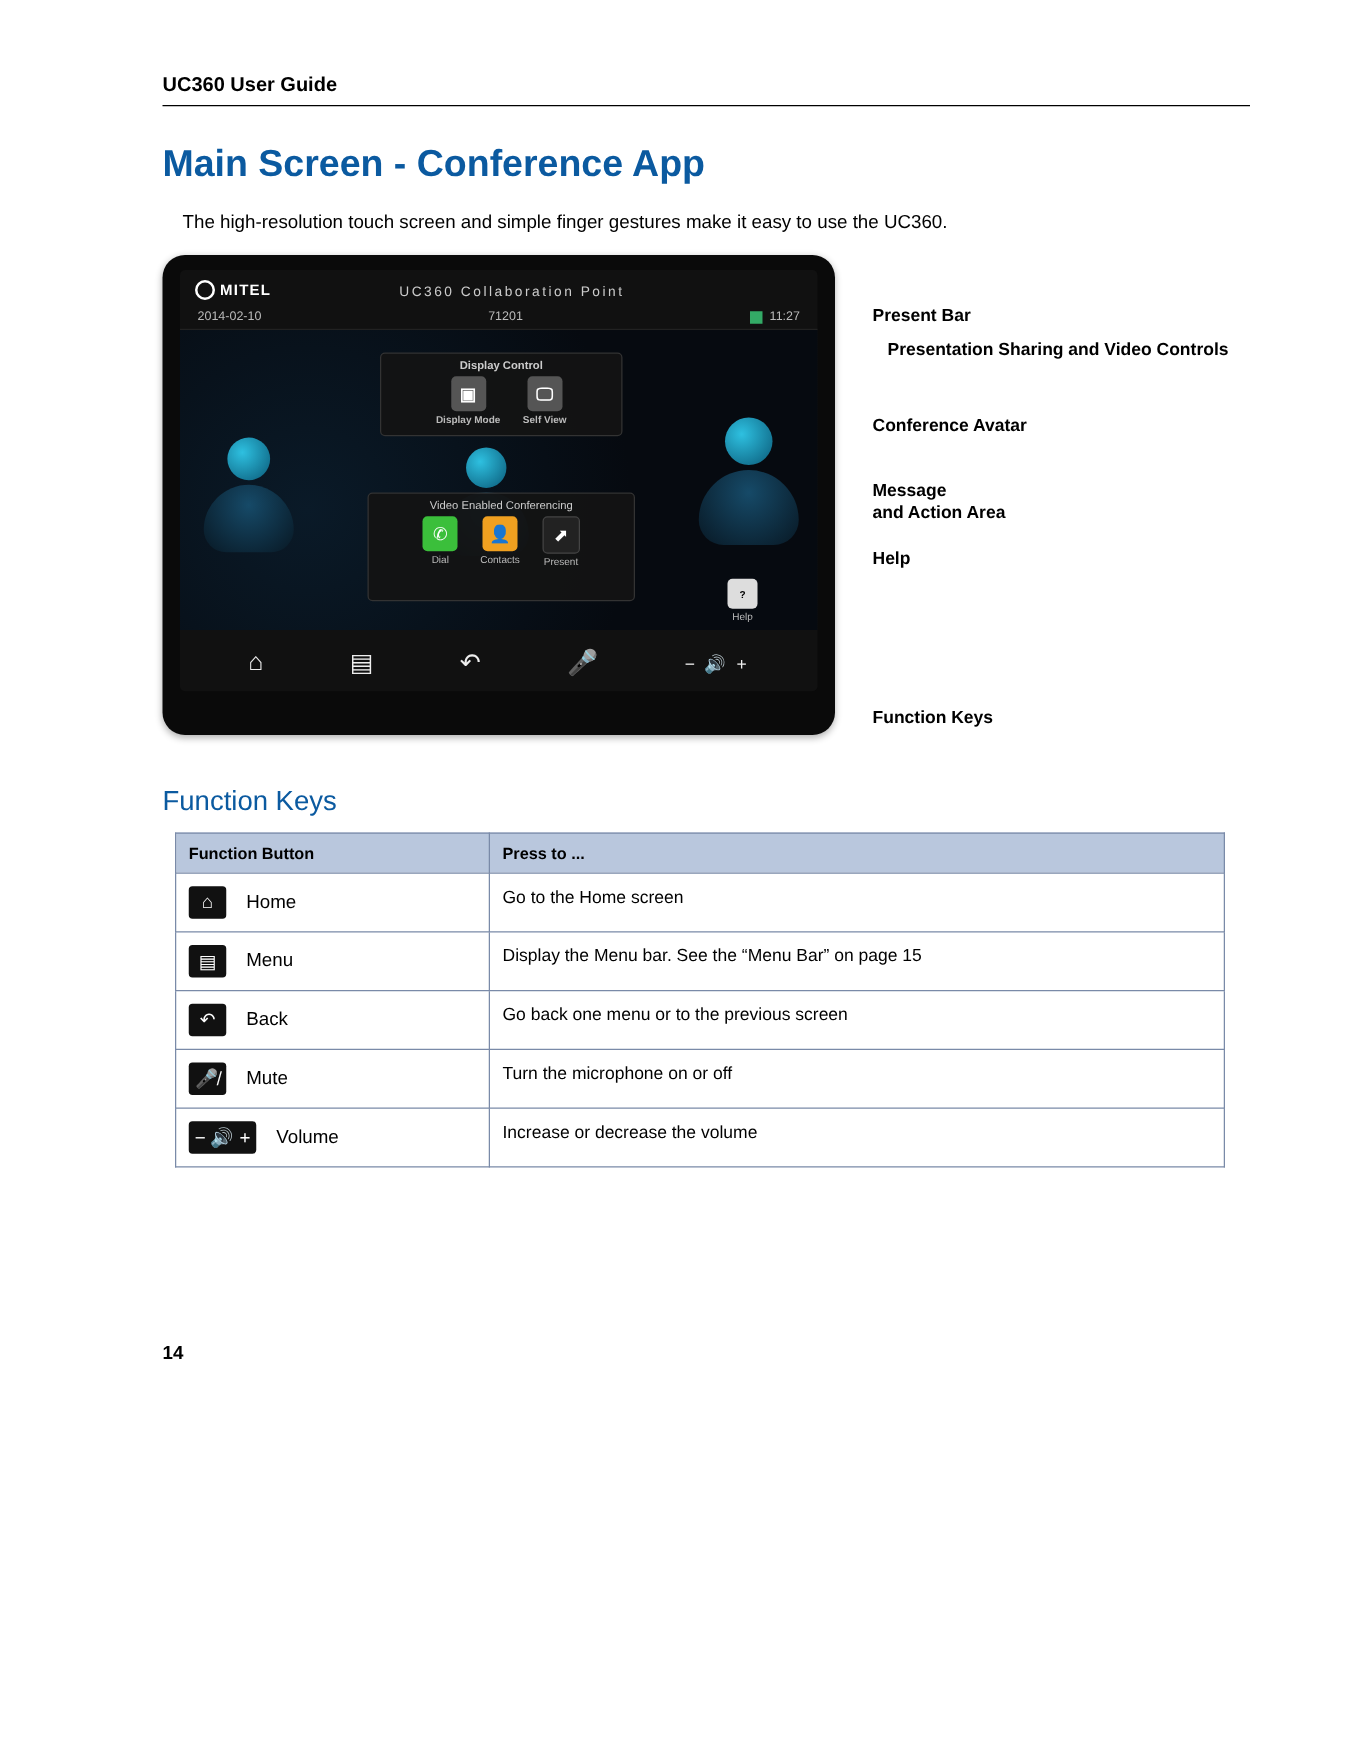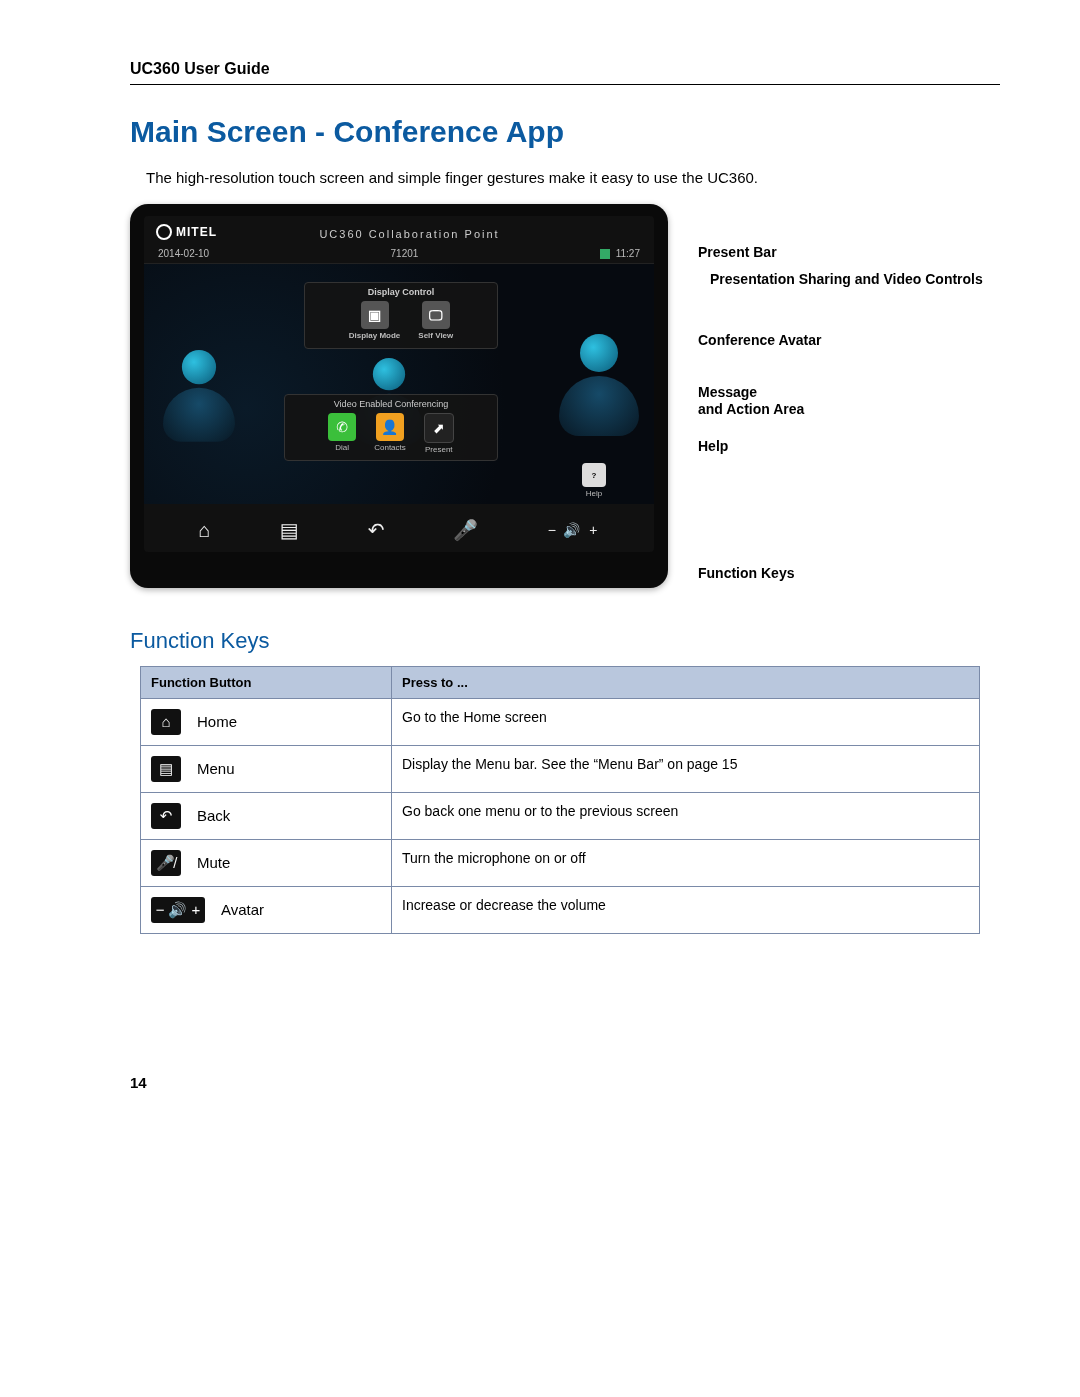--- a/index.html
+++ b/index.html
@@ -117,21 +117,21 @@
     border:1px solid #333;
     border-radius:4px;
     text-align:center;
     color:#ddd;
     font-size:9px;
   }
   .panel.top {
     left:160px; top:18px; width:180px; padding:4px 6px 8px;font-weight:bold;
   }
   .panel.mid {
-    left:140px; top:130px; width:200px; padding:4px 6px 6px;
+    left:150px; top:130px; width:200px; padding:4px 6px 26px;
   }
   .panel-title { margin-bottom:4px; color:#ccc;}
   .tile-row { display:flex; justify-content:center; gap:18px;}
   .tile {
     display:flex;flex-direction:column;align-items:center;gap:2px;
     font-size:8px;color:#bbb;
   }
   .tile .box {
     width:28px;height:28px;border-radius:4px;
     display:flex;align-items:center;justify-content:center;
@@ -363,21 +363,21 @@
               <div class="fn-icon-box">🎤̸</div>
               <span class="fn-label">Mute</span>
             </div>
           </td>
           <td>Turn the microphone on or off</td>
         </tr>
         <tr>
           <td class="col1">
             <div class="fn-cell">
               <div class="fn-icon-box wide">− 🔊 +</div>
-              <span class="fn-label">Avatar</span>
+              <span class="fn-label">Volume</span>
             </div>
           </td>
           <td>Increase or decrease the volume</td>
         </tr>
       </tbody>
   </table>
 
   <div class="page-number">14</div>
 
 </div>

